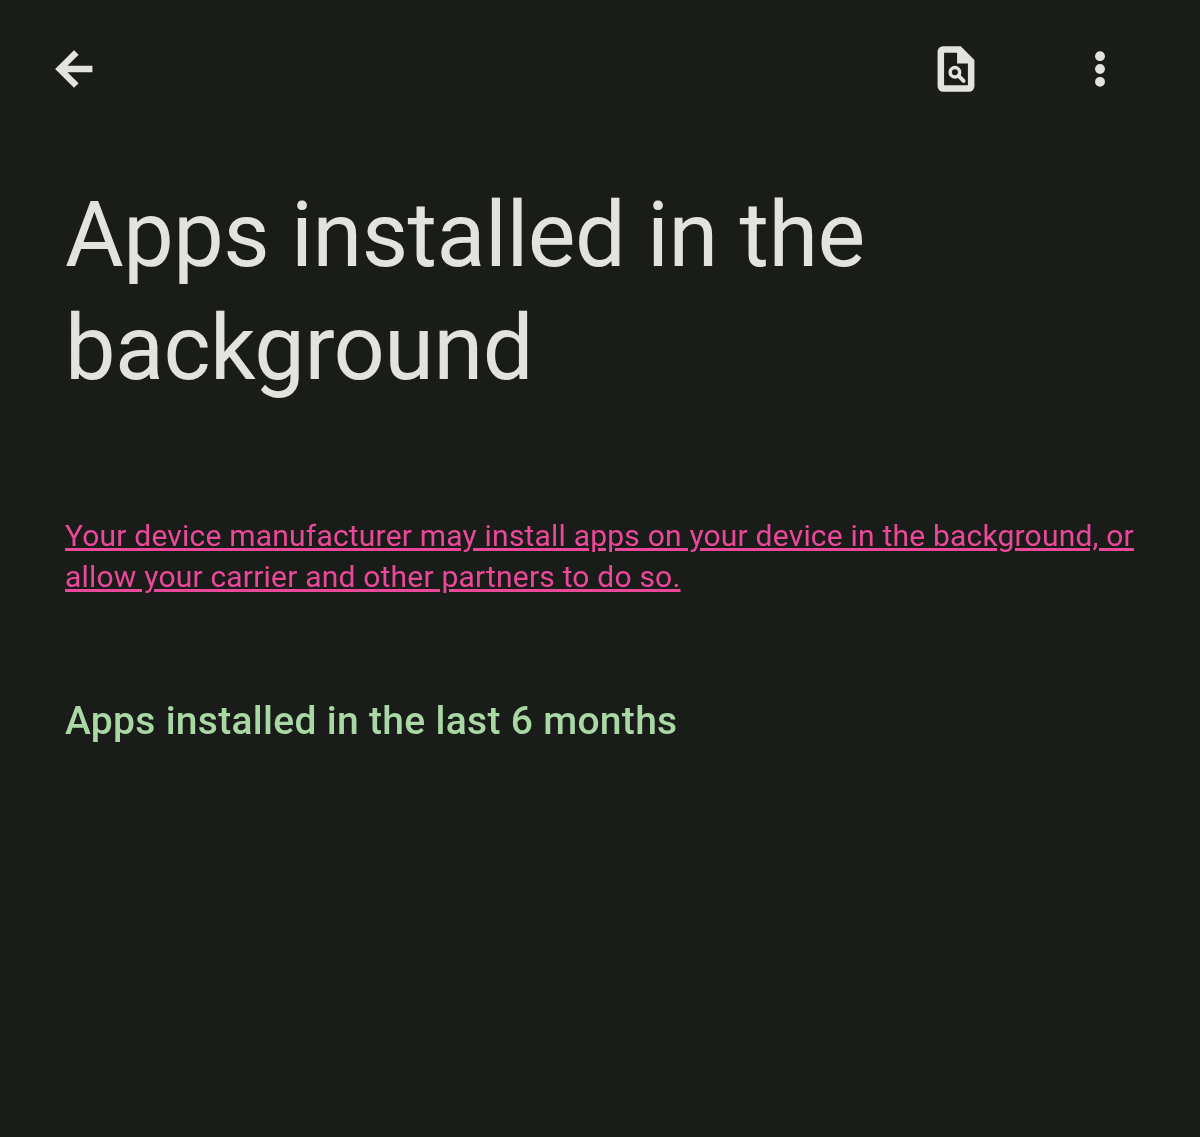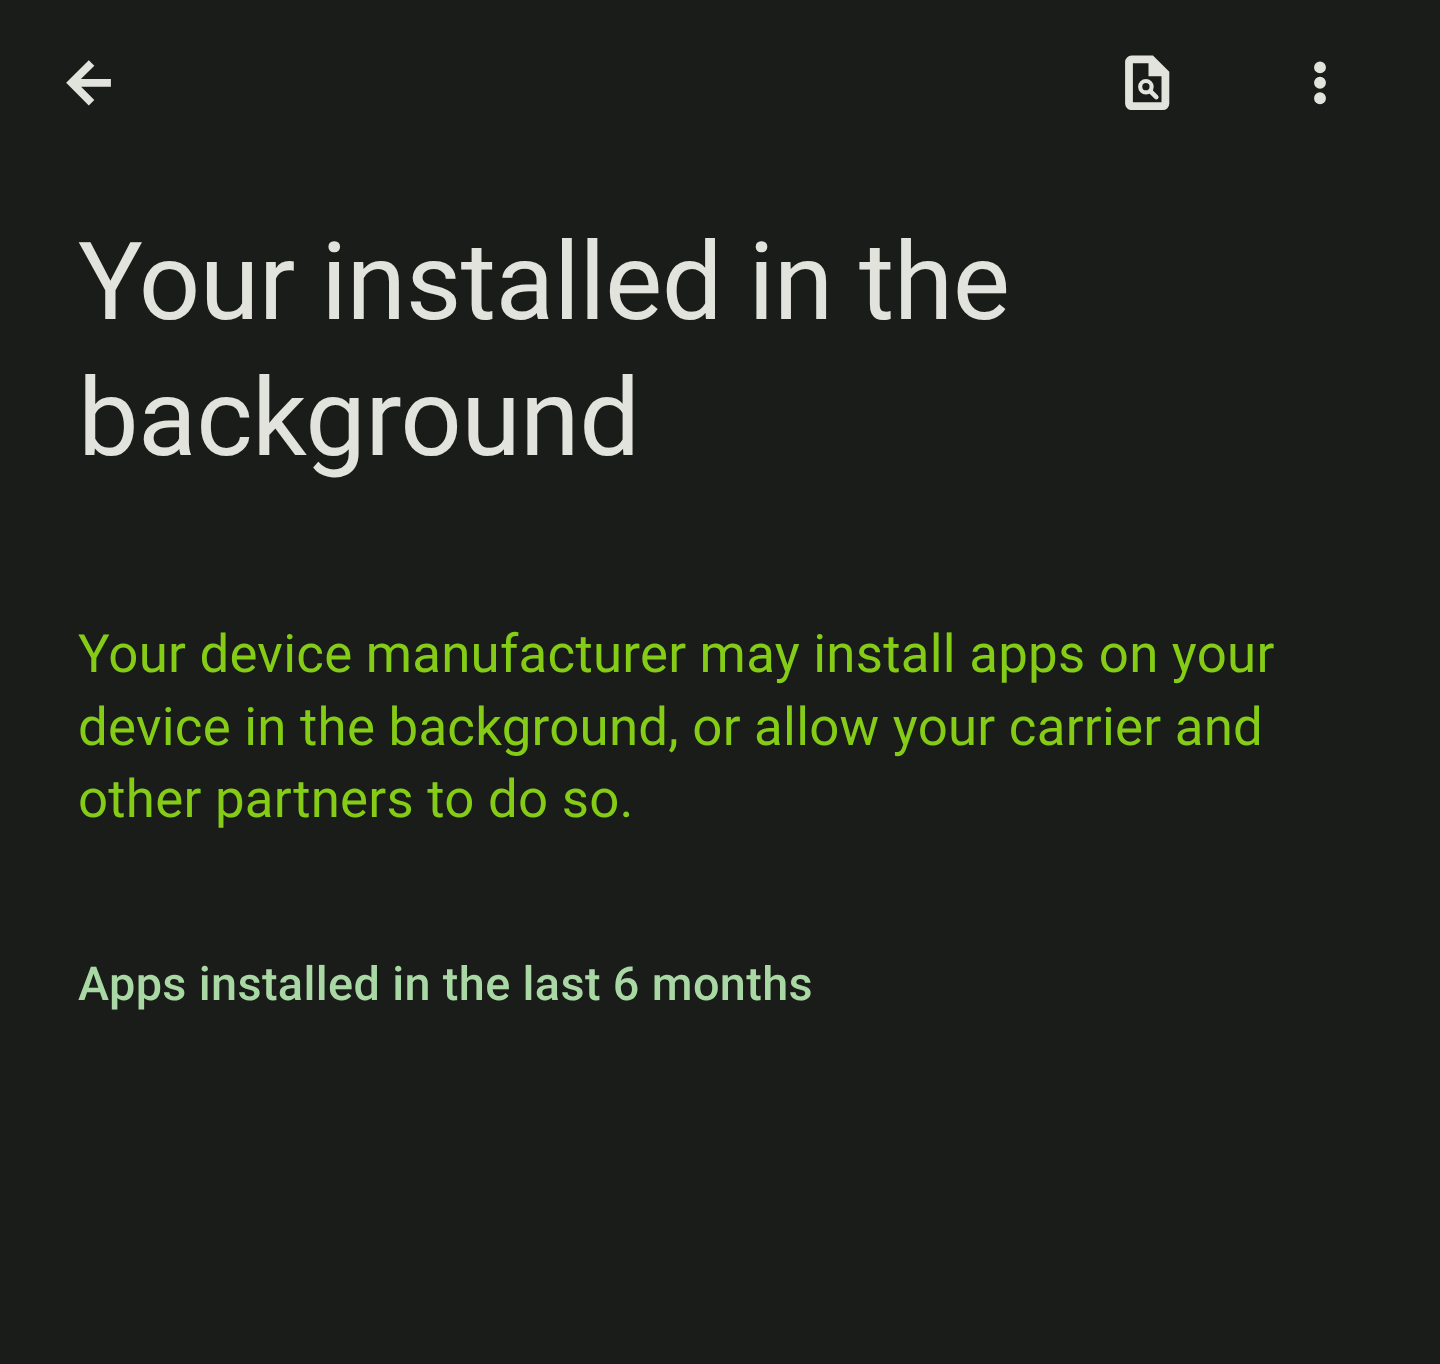--- a/index.html
+++ b/index.html
@@ -50,26 +50,27 @@
     }
     .page-title {
       font-size: 90px;
       font-weight: 400;
       line-height: 1.25;
       color: #e2e3dd;
       letter-spacing: -0.5px;
       margin-bottom: 110px;
     }
     .description {
-      font-size: 44px;
+      font-size: 30px;
       font-weight: 400;
       line-height: 1.38;
-      color: #84cc16;
+      color: #ec4899;
       margin-bottom: 55px;
       letter-spacing: 0.2px;
+      text-decoration: underline;
     }
     .section-header {
       font-size: 39px;
       font-weight: 500;
       color: #a9d8a5;
       margin-top: 100px;
       letter-spacing: 0.3px;
     }
   </style>
 </head>
@@ -101,16 +102,16 @@
           <circle cx="12" cy="5" r="2.2" fill="#e2e3dd"></circle>
           <circle cx="12" cy="12" r="2.2" fill="#e2e3dd"></circle>
           <circle cx="12" cy="19" r="2.2" fill="#e2e3dd"></circle>
         </svg>
       </span>
     </button>
   </div>
 </div>
 
 <div class="content">
-  <h1 class="page-title">Your installed in the background</h1>
+  <h1 class="page-title">Apps installed in the background</h1>
   <p class="description">Your device manufacturer may install apps on your device in the background, or allow your carrier and other partners to do so.</p>
   <h2 class="section-header">Apps installed in the last 6 months</h2>
 </div>
 
 </body></html>

